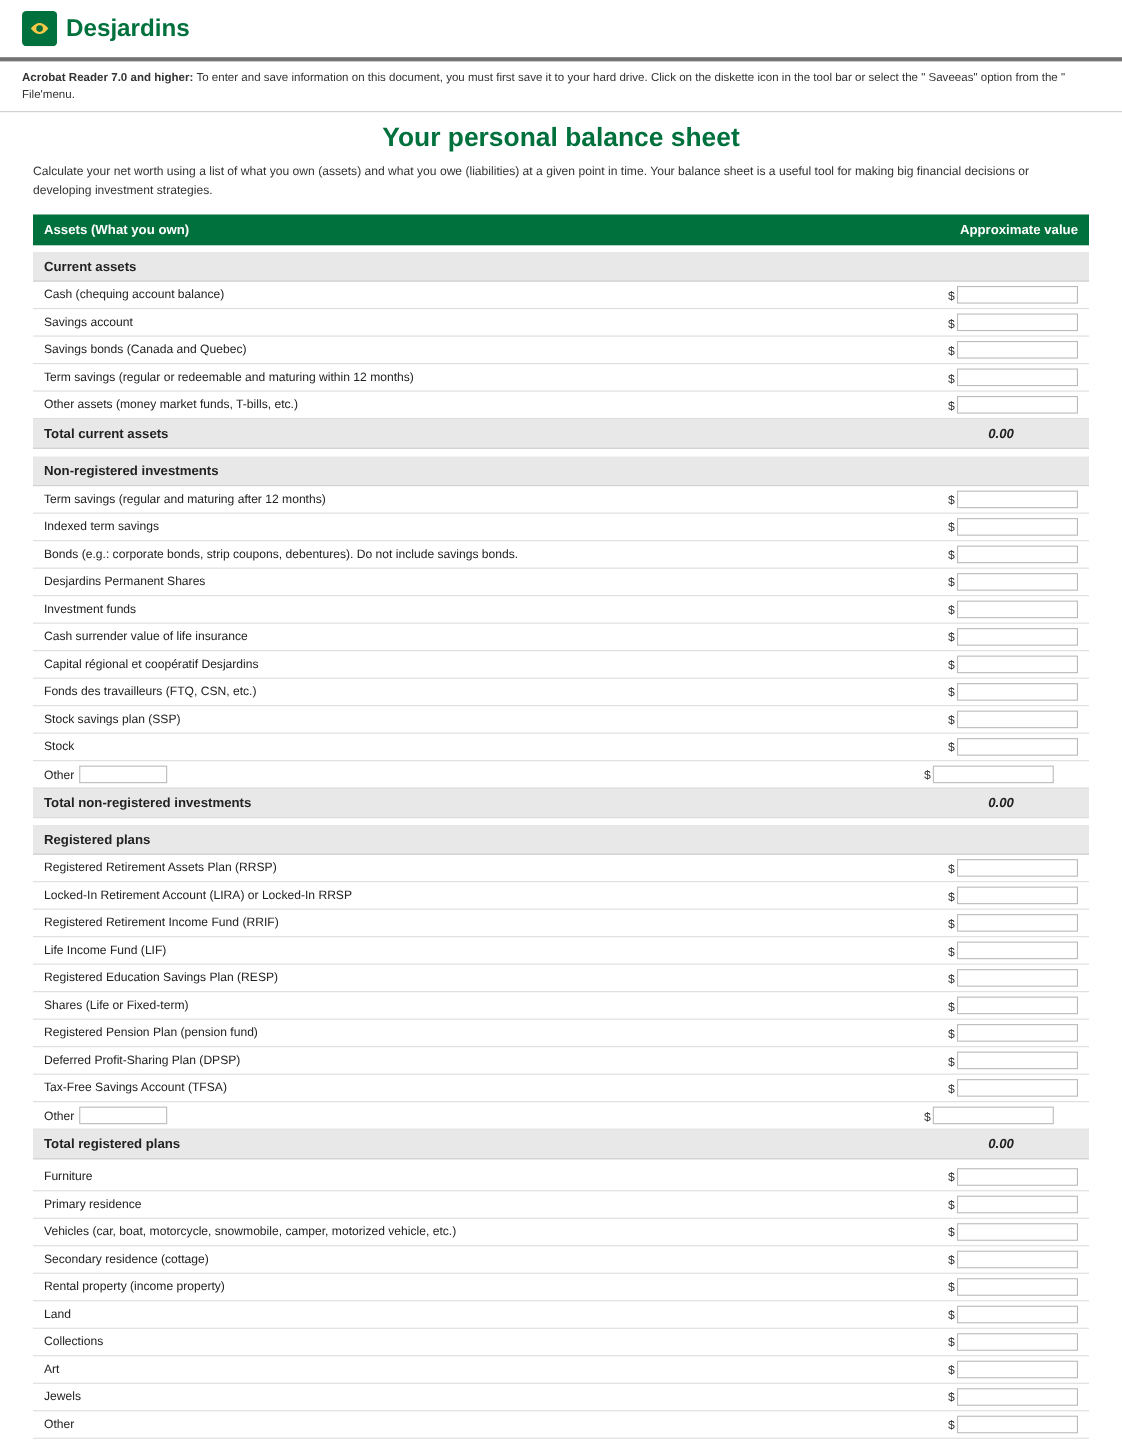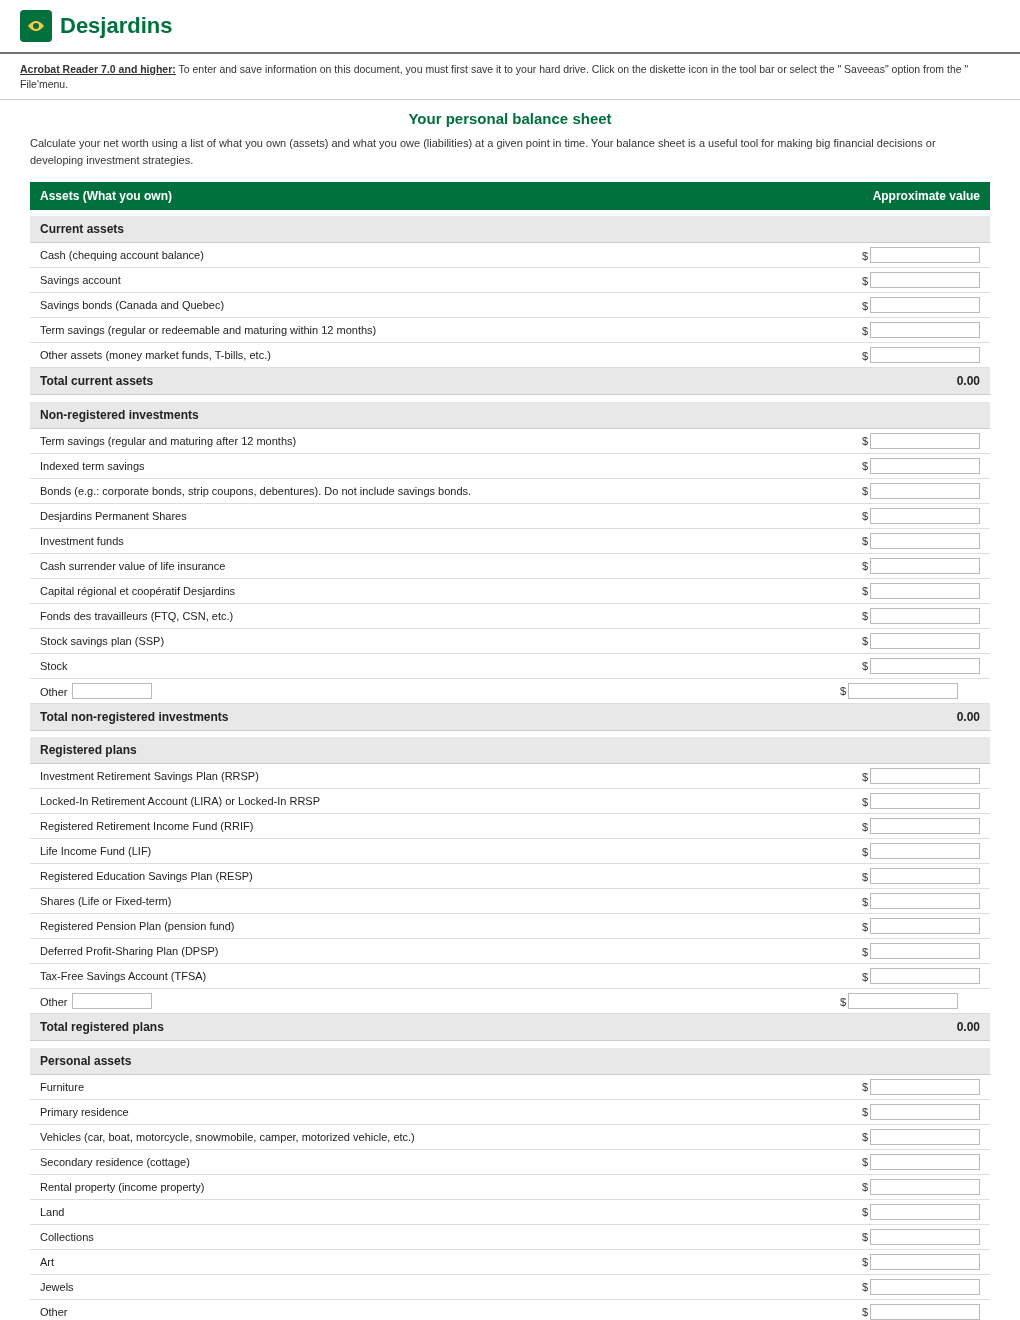--- a/index.html
+++ b/index.html
@@ -6,21 +6,21 @@
     body {
       font-family: Arial, sans-serif;
       font-size: 12px;
       background: #fff;
       color: #222;
       width: 1020px;
     }
     
     .header {
       background: #fff;
-      border-bottom: 2px solid #737373;
+      border-bottom: 4px solid #737373;
       padding: 10px 20px;
       display: flex;
       align-items: center;
     }
     .logo-box {
       display: flex;
       align-items: center;
       gap: 8px;
     }
     .logo-icon {
@@ -34,29 +34,29 @@
     }
     
     .notice {
       background: #fff;
       border-bottom: 1px solid #ccc;
       padding: 8px 20px;
       font-size: 10.5px;
       color: #333;
       line-height: 1.4;
     }
-    .notice strong { font-weight: bold; text-decoration: underline; }
+    .notice strong { font-weight: bold; }
     
     .main {
       padding: 10px 30px 30px 30px;
     }
     .page-title {
       text-align: center;
       color: #00703c;
-      font-size: 15px;
+      font-size: 24px;
       font-weight: bold;
       margin-bottom: 8px;
     }
     .intro-text {
       font-size: 11px;
       color: #333;
       margin-bottom: 14px;
       line-height: 1.5;
     }
     
@@ -113,21 +113,22 @@
     
     .total-row td {
       background: #e8e8e8;
       font-weight: bold;
       padding: 6px 10px;
       font-size: 12px;
       border-top: 1px solid #ccc;
       border-bottom: 1px solid #ccc;
     }
     .total-row td:last-child {
-      text-align: right;
+      text-align: center;
+      font-style: italic;
     }
     
     .other-row td {
       padding: 4px 10px;
       border-bottom: 1px solid #ddd;
       font-size: 11px;
     }
     .other-input {
       border: 1px solid #bbb;
       width: 80px;
@@ -255,21 +256,21 @@
     </tr>
 
     <tr class="spacer-row">
           <td colspan="2"></td>
         </tr>
 
     <tr class="section-header">
       <td colspan="2">Registered plans</td>
     </tr>
     <tr class="data-row">
-      <td>Investment Retirement Savings Plan (RRSP)</td>
+      <td>Registered Retirement Assets Plan (RRSP)</td>
       <td class="value-cell"><span class="dollar-sign">$</span><input class="input-field" type="text" style=""></td>
     </tr>
     <tr class="data-row">
       <td>Locked-In Retirement Account (LIRA) or Locked-In RRSP</td>
       <td class="value-cell"><span class="dollar-sign">$</span><input class="input-field" type="text" style=""></td>
     </tr>
     <tr class="data-row">
       <td>Registered Retirement Income Fund (RRIF)</td>
       <td class="value-cell"><span class="dollar-sign">$</span><input class="input-field" type="text" style=""></td>
     </tr>
@@ -303,23 +304,20 @@
     </tr>
     <tr class="total-row">
       <td>Total registered plans</td>
       <td>0.00</td>
     </tr>
 
     <tr class="spacer-row">
           <td colspan="2"></td>
         </tr>
 
-    <tr class="section-header">
-      <td colspan="2">Personal assets</td>
-    </tr>
     <tr class="data-row">
       <td>Furniture</td>
       <td class="value-cell"><span class="dollar-sign">$</span><input class="input-field" type="text" style=""></td>
     </tr>
     <tr class="data-row">
       <td>Primary residence</td>
       <td class="value-cell"><span class="dollar-sign">$</span><input class="input-field" type="text" style=""></td>
     </tr>
     <tr class="data-row">
       <td>Vehicles (car, boat, motorcycle, snowmobile, camper, motorized vehicle, etc.)</td>

